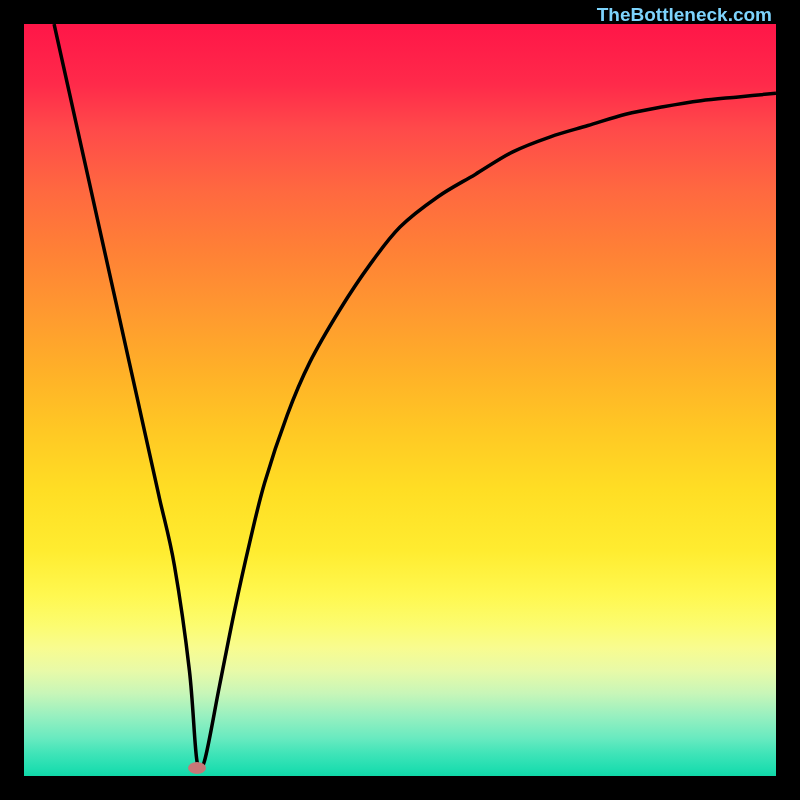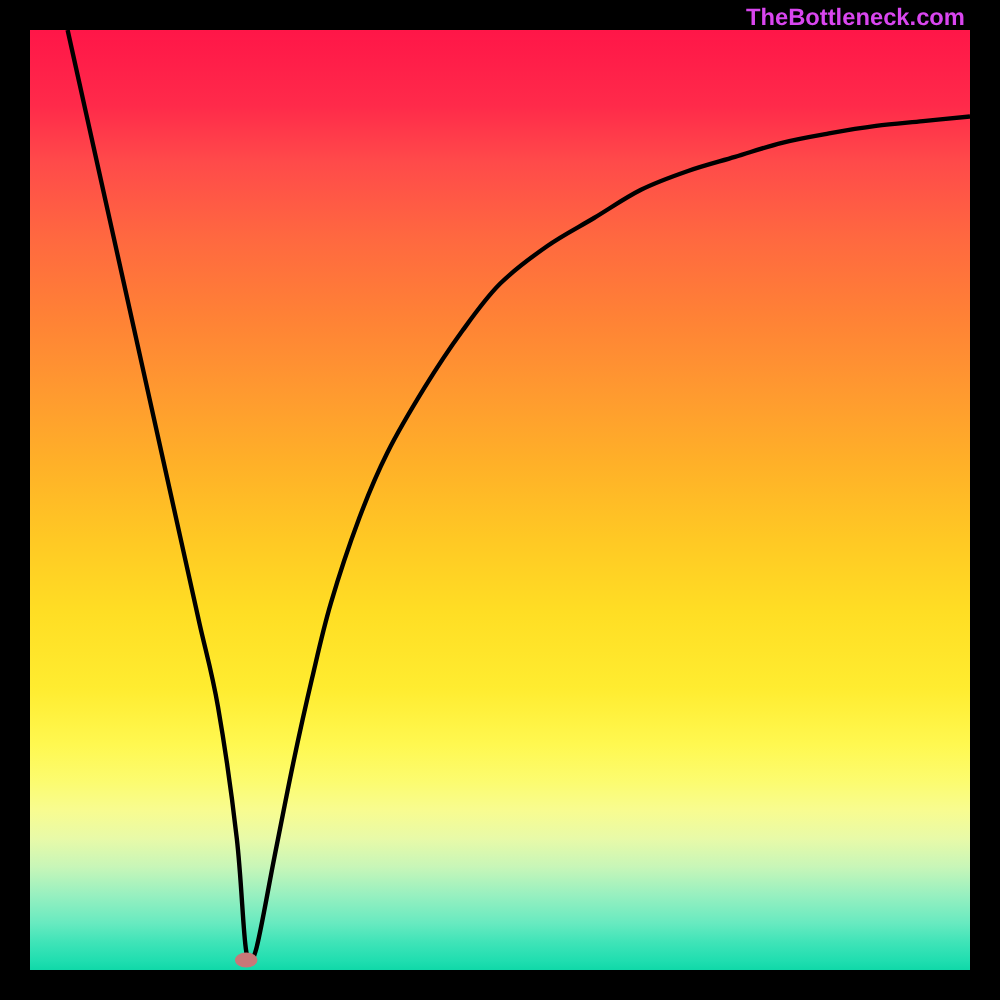--- a/index.html
+++ b/index.html
@@ -40,21 +40,21 @@
         #68eac0 95%,
         #40e4b8 97%,
         #20deb0 99%,
         #10d8a8 100%
       );
     }
     .attribution {
       position: absolute;
       top: 4px;
       right: 28px;
-      color: #d946ef;
+      color: #7dd3fc;
       font-size: 19px;
       font-weight: 600;
     }
     .curve-svg {
       position: absolute;
       top: 0;
       left: 0;
       width: 100%;
       height: 100%;
     }

